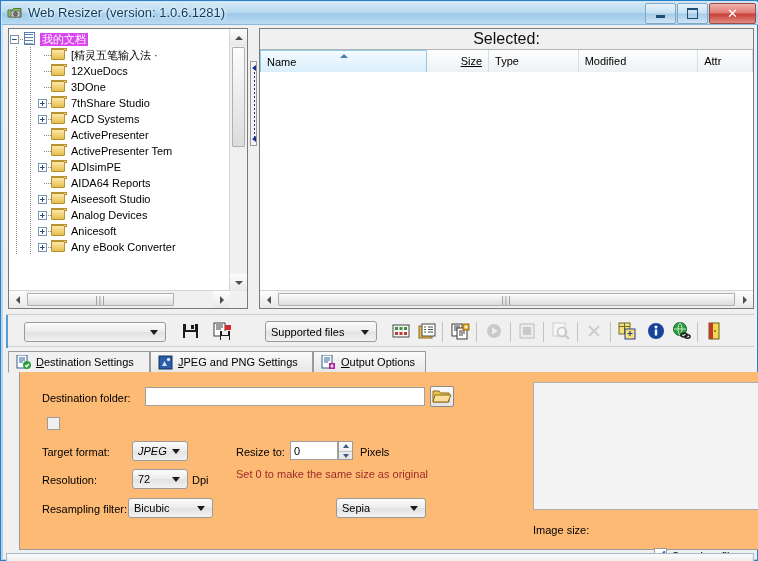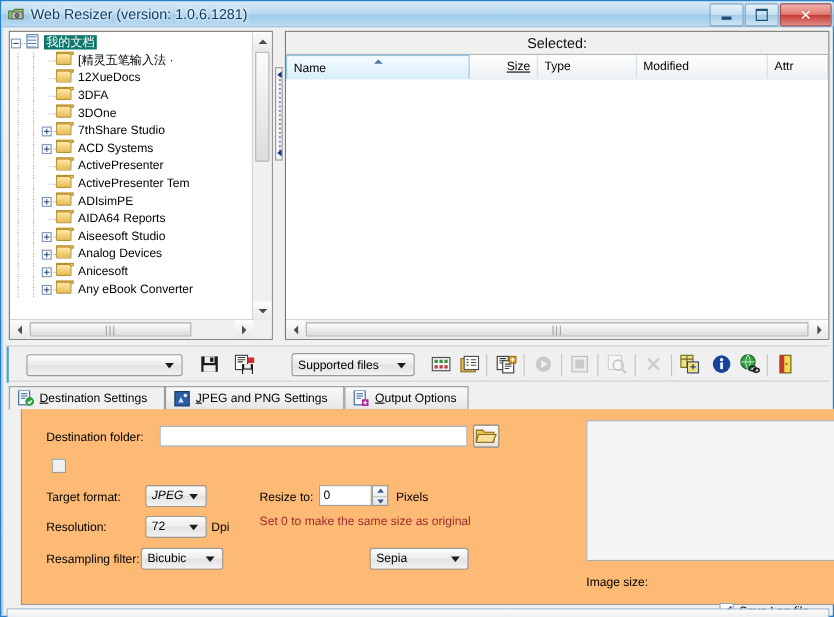--- a/index.html
+++ b/index.html
@@ -80,21 +80,21 @@
   }
   .folder i{position:absolute;display:block;}
   .folder .back{left:0;top:1px;width:14px;height:11px;background:linear-gradient(180deg,#fde9a8,#e8bc52);border:1px solid #b8912f;box-sizing:border-box;border-radius:1px 2px 1px 1px;}
   .folder .tab{left:0;top:0px;width:6px;height:3px;background:#f3d17e;border:1px solid #b8912f;box-sizing:border-box;}
   .doc-icon{
     display:inline-block;width:14px;height:13px;vertical-align:-2px;position:relative;margin-right:3px;
   }
   .doc-icon .p{position:absolute;left:1px;top:0;width:11px;height:13px;background:#fff;border:1px solid #5a7fa8;box-sizing:border-box;}
   .doc-icon .b{position:absolute;left:2px;top:2px;width:8px;height:1px;background:#5a7fa8;box-shadow:0 3px 0 #5a7fa8,0 6px 0 #5a7fa8,0 9px 0 #8fa9c4;}
   .tlabel{font-size:11px;padding:0 2px;}
-  .trow.sel .tlabel{background:#0f766e;color:#fff;}
+  .trow.sel .tlabel{background:#d946ef;color:#fff;}
   .trow.sel .tlabel.cjk{font-family:"DejaVu Sans",sans-serif;}
 
   
   .sb-v{
     position:absolute;right:0;top:0;bottom:17px;width:17px;
     background:#f0f0f0;border-left:1px solid #d4d4d4;
   }
   .sb-h{
     position:absolute;left:0;right:17px;bottom:0;height:17px;
     background:#f0f0f0;border-top:1px solid #d4d4d4;
@@ -137,21 +137,21 @@
 
   
   .list-pane{
     position:absolute;left:256px;top:3px;width:495px;height:281px;
     background:#fff;border:1px solid #7a7a7a;box-sizing:border-box;overflow:hidden;
   }
   .sel-bar{
     position:absolute;left:0;top:0;right:0;height:20px;
     background:#f0f0f0;border-bottom:1px solid #b5b5b5;
     display:flex;align-items:center;justify-content:center;
-    font-size:13px;color:#111;
+    font-size:16px;color:#111;
   }
   .col-head{
     position:absolute;left:0;top:21px;right:0;height:22px;
     background:linear-gradient(180deg,#fdfefe,#eef1f4);
     border-bottom:1px solid #a6a6a6;display:flex;
   }
   .col{
     height:22px;line-height:22px;font-size:11px;
     border-right:1px solid #d6dde3;box-sizing:border-box;
     position:relative;padding:0 6px;white-space:nowrap;overflow:hidden;
@@ -277,21 +277,20 @@
   </div>
 
   <div class="client">
 
     <div class="tree-pane">
       <div class="tree-scrollarea">
         <div class="tree" id="tree-root">
             <div class="trow sel"><span class="ind"><span class="expander"></span><span class="hdot"></span></span><span class="doc-icon"><span class="p"></span><span class="b"></span></span><span class="tlabel cjk">我的文档</span></div>
             <div class="trow"><span class="ind"><span class="dotline"></span></span><span class="ind"><span class="dotline"></span></span><span class="ind"><span class="hdot"></span></span><span class="folder"><i class="tab"></i><i class="back"></i></span><span class="tlabel cjk">[精灵五笔输入法 ·</span></div>
             <div class="trow"><span class="ind"><span class="dotline"></span></span><span class="ind"><span class="dotline"></span></span><span class="ind"><span class="hdot"></span></span><span class="folder"><i class="tab"></i><i class="back"></i></span><span class="tlabel">12XueDocs</span></div>
-            <div class="trow"><span class="ind"><span class="dotline"></span></span><span class="ind"><span class="dotline"></span></span><span class="ind"><span class="hdot"></span></span><span class="folder"><i class="tab"></i><i class="back"></i></span><span class="tlabel">3DFA</span></div>
             <div class="trow"><span class="ind"><span class="dotline"></span></span><span class="ind"><span class="dotline"></span></span><span class="ind"><span class="hdot"></span></span><span class="folder"><i class="tab"></i><i class="back"></i></span><span class="tlabel">3DOne</span></div>
             <div class="trow"><span class="ind"><span class="dotline"></span></span><span class="ind"><span class="dotline"></span></span><span class="ind"><span class="expander plus"></span><span class="hdot"></span></span><span class="folder"><i class="tab"></i><i class="back"></i></span><span class="tlabel">7thShare Studio</span></div>
             <div class="trow"><span class="ind"><span class="dotline"></span></span><span class="ind"><span class="dotline"></span></span><span class="ind"><span class="expander plus"></span><span class="hdot"></span></span><span class="folder"><i class="tab"></i><i class="back"></i></span><span class="tlabel">ACD Systems</span></div>
             <div class="trow"><span class="ind"><span class="dotline"></span></span><span class="ind"><span class="dotline"></span></span><span class="ind"><span class="hdot"></span></span><span class="folder"><i class="tab"></i><i class="back"></i></span><span class="tlabel">ActivePresenter</span></div>
             <div class="trow"><span class="ind"><span class="dotline"></span></span><span class="ind"><span class="dotline"></span></span><span class="ind"><span class="hdot"></span></span><span class="folder"><i class="tab"></i><i class="back"></i></span><span class="tlabel">ActivePresenter Tem</span></div>
             <div class="trow"><span class="ind"><span class="dotline"></span></span><span class="ind"><span class="dotline"></span></span><span class="ind"><span class="expander plus"></span><span class="hdot"></span></span><span class="folder"><i class="tab"></i><i class="back"></i></span><span class="tlabel">ADIsimPE</span></div>
             <div class="trow"><span class="ind"><span class="dotline"></span></span><span class="ind"><span class="dotline"></span></span><span class="ind"><span class="hdot"></span></span><span class="folder"><i class="tab"></i><i class="back"></i></span><span class="tlabel">AIDA64 Reports</span></div>
             <div class="trow"><span class="ind"><span class="dotline"></span></span><span class="ind"><span class="dotline"></span></span><span class="ind"><span class="expander plus"></span><span class="hdot"></span></span><span class="folder"><i class="tab"></i><i class="back"></i></span><span class="tlabel">Aiseesoft Studio</span></div>
             <div class="trow"><span class="ind"><span class="dotline"></span></span><span class="ind"><span class="dotline"></span></span><span class="ind"><span class="expander plus"></span><span class="hdot"></span></span><span class="folder"><i class="tab"></i><i class="back"></i></span><span class="tlabel">Analog Devices</span></div>
             <div class="trow"><span class="ind"><span class="dotline"></span></span><span class="ind"><span class="dotline"></span></span><span class="ind"><span class="expander plus"></span><span class="hdot"></span></span><span class="folder"><i class="tab"></i><i class="back"></i></span><span class="tlabel">Anicesoft</span></div>
@@ -536,21 +535,21 @@
       </div>
 
       <div class="lbl" style="left:22px;top:102px;">Resolution:</div>
       <div class="combo" style="position:absolute;left:112px;top:97px;width:56px;height:20px;">
         <div class="txt">72</div>
         <div class="cbarrow"></div>
       </div>
       <div class="lbl" style="left:172px;top:102px;">Dpi</div>
 
       <div class="lbl" style="left:22px;top:131px;">Resampling filter:</div>
-      <div class="combo" style="position:absolute;left:108px;top:126px;width:75px;height:20px;">
+      <div class="combo" style="position:absolute;left:108px;top:126px;width:85px;height:20px;">
         <div class="txt">Bicubic</div>
         <div class="cbarrow"></div>
       </div>
 
       <div class="lbl" style="left:216px;top:74px;">Resize to:</div>
       <div class="txtbox" style="left:270px;top:69px;width:48px;height:19px;">0</div>
       <div class="spin" style="left:318px;top:69px;height:19px;">
         <div class="half">
             <div class="s-up"></div>
           </div>

